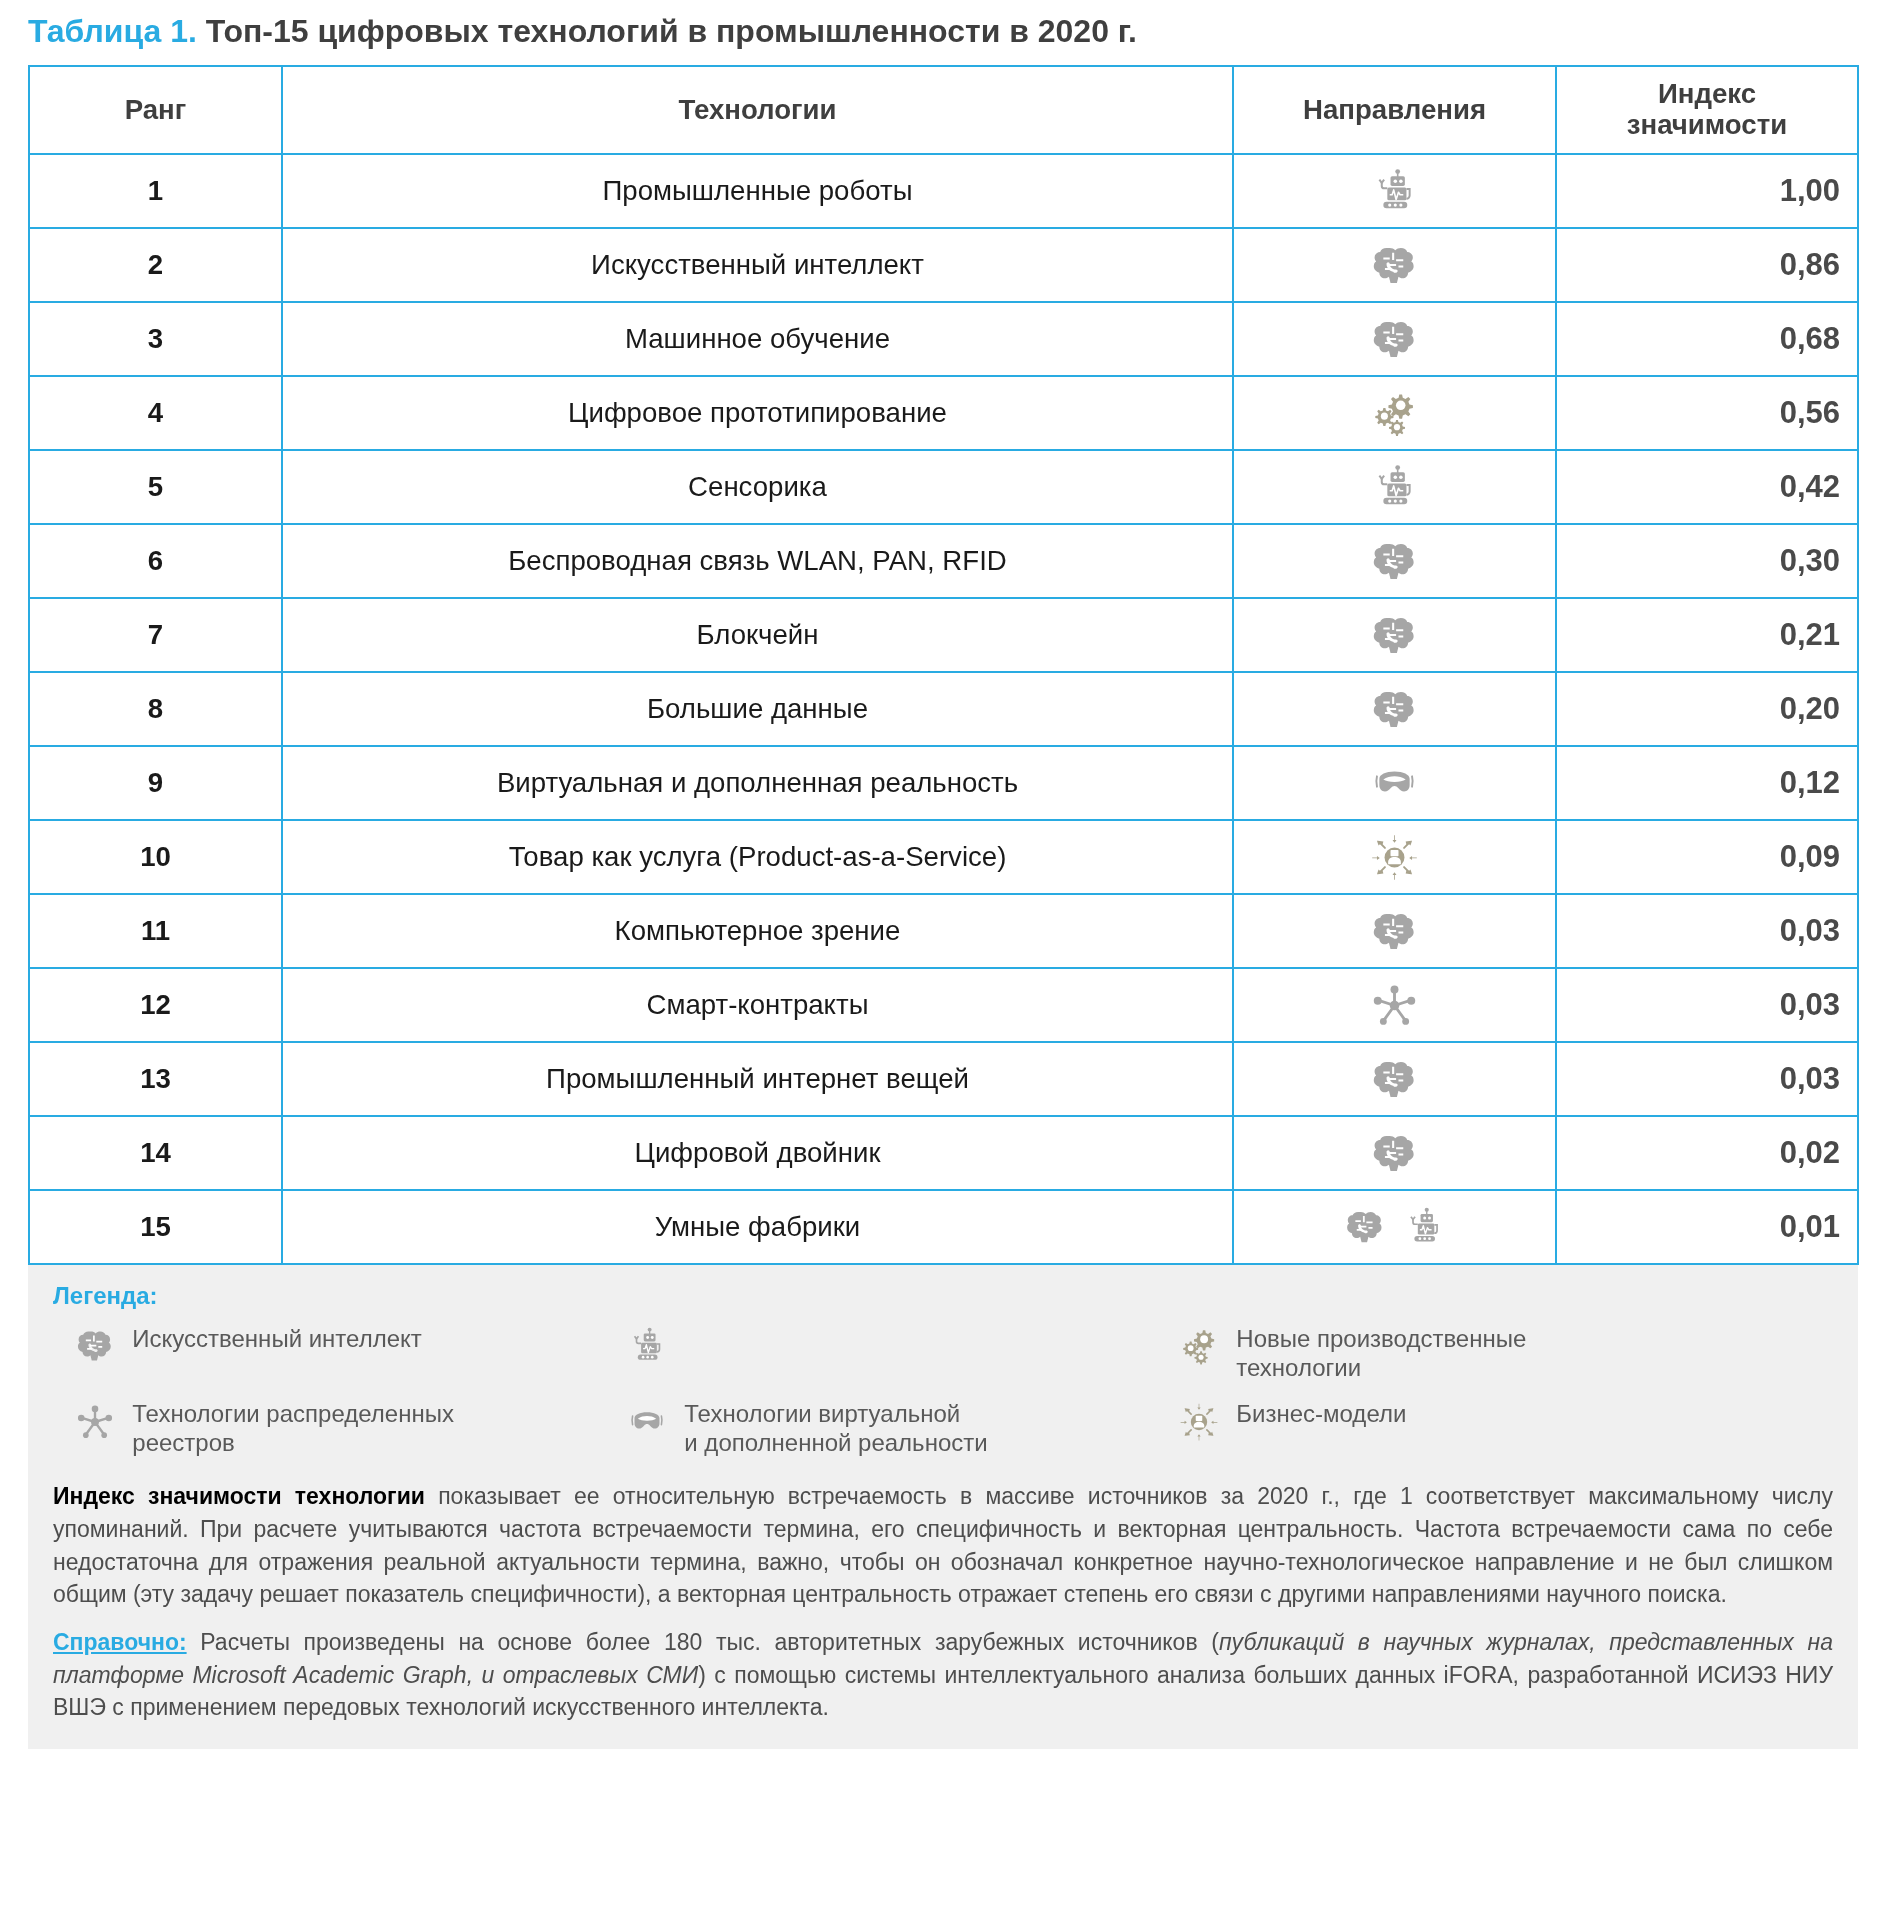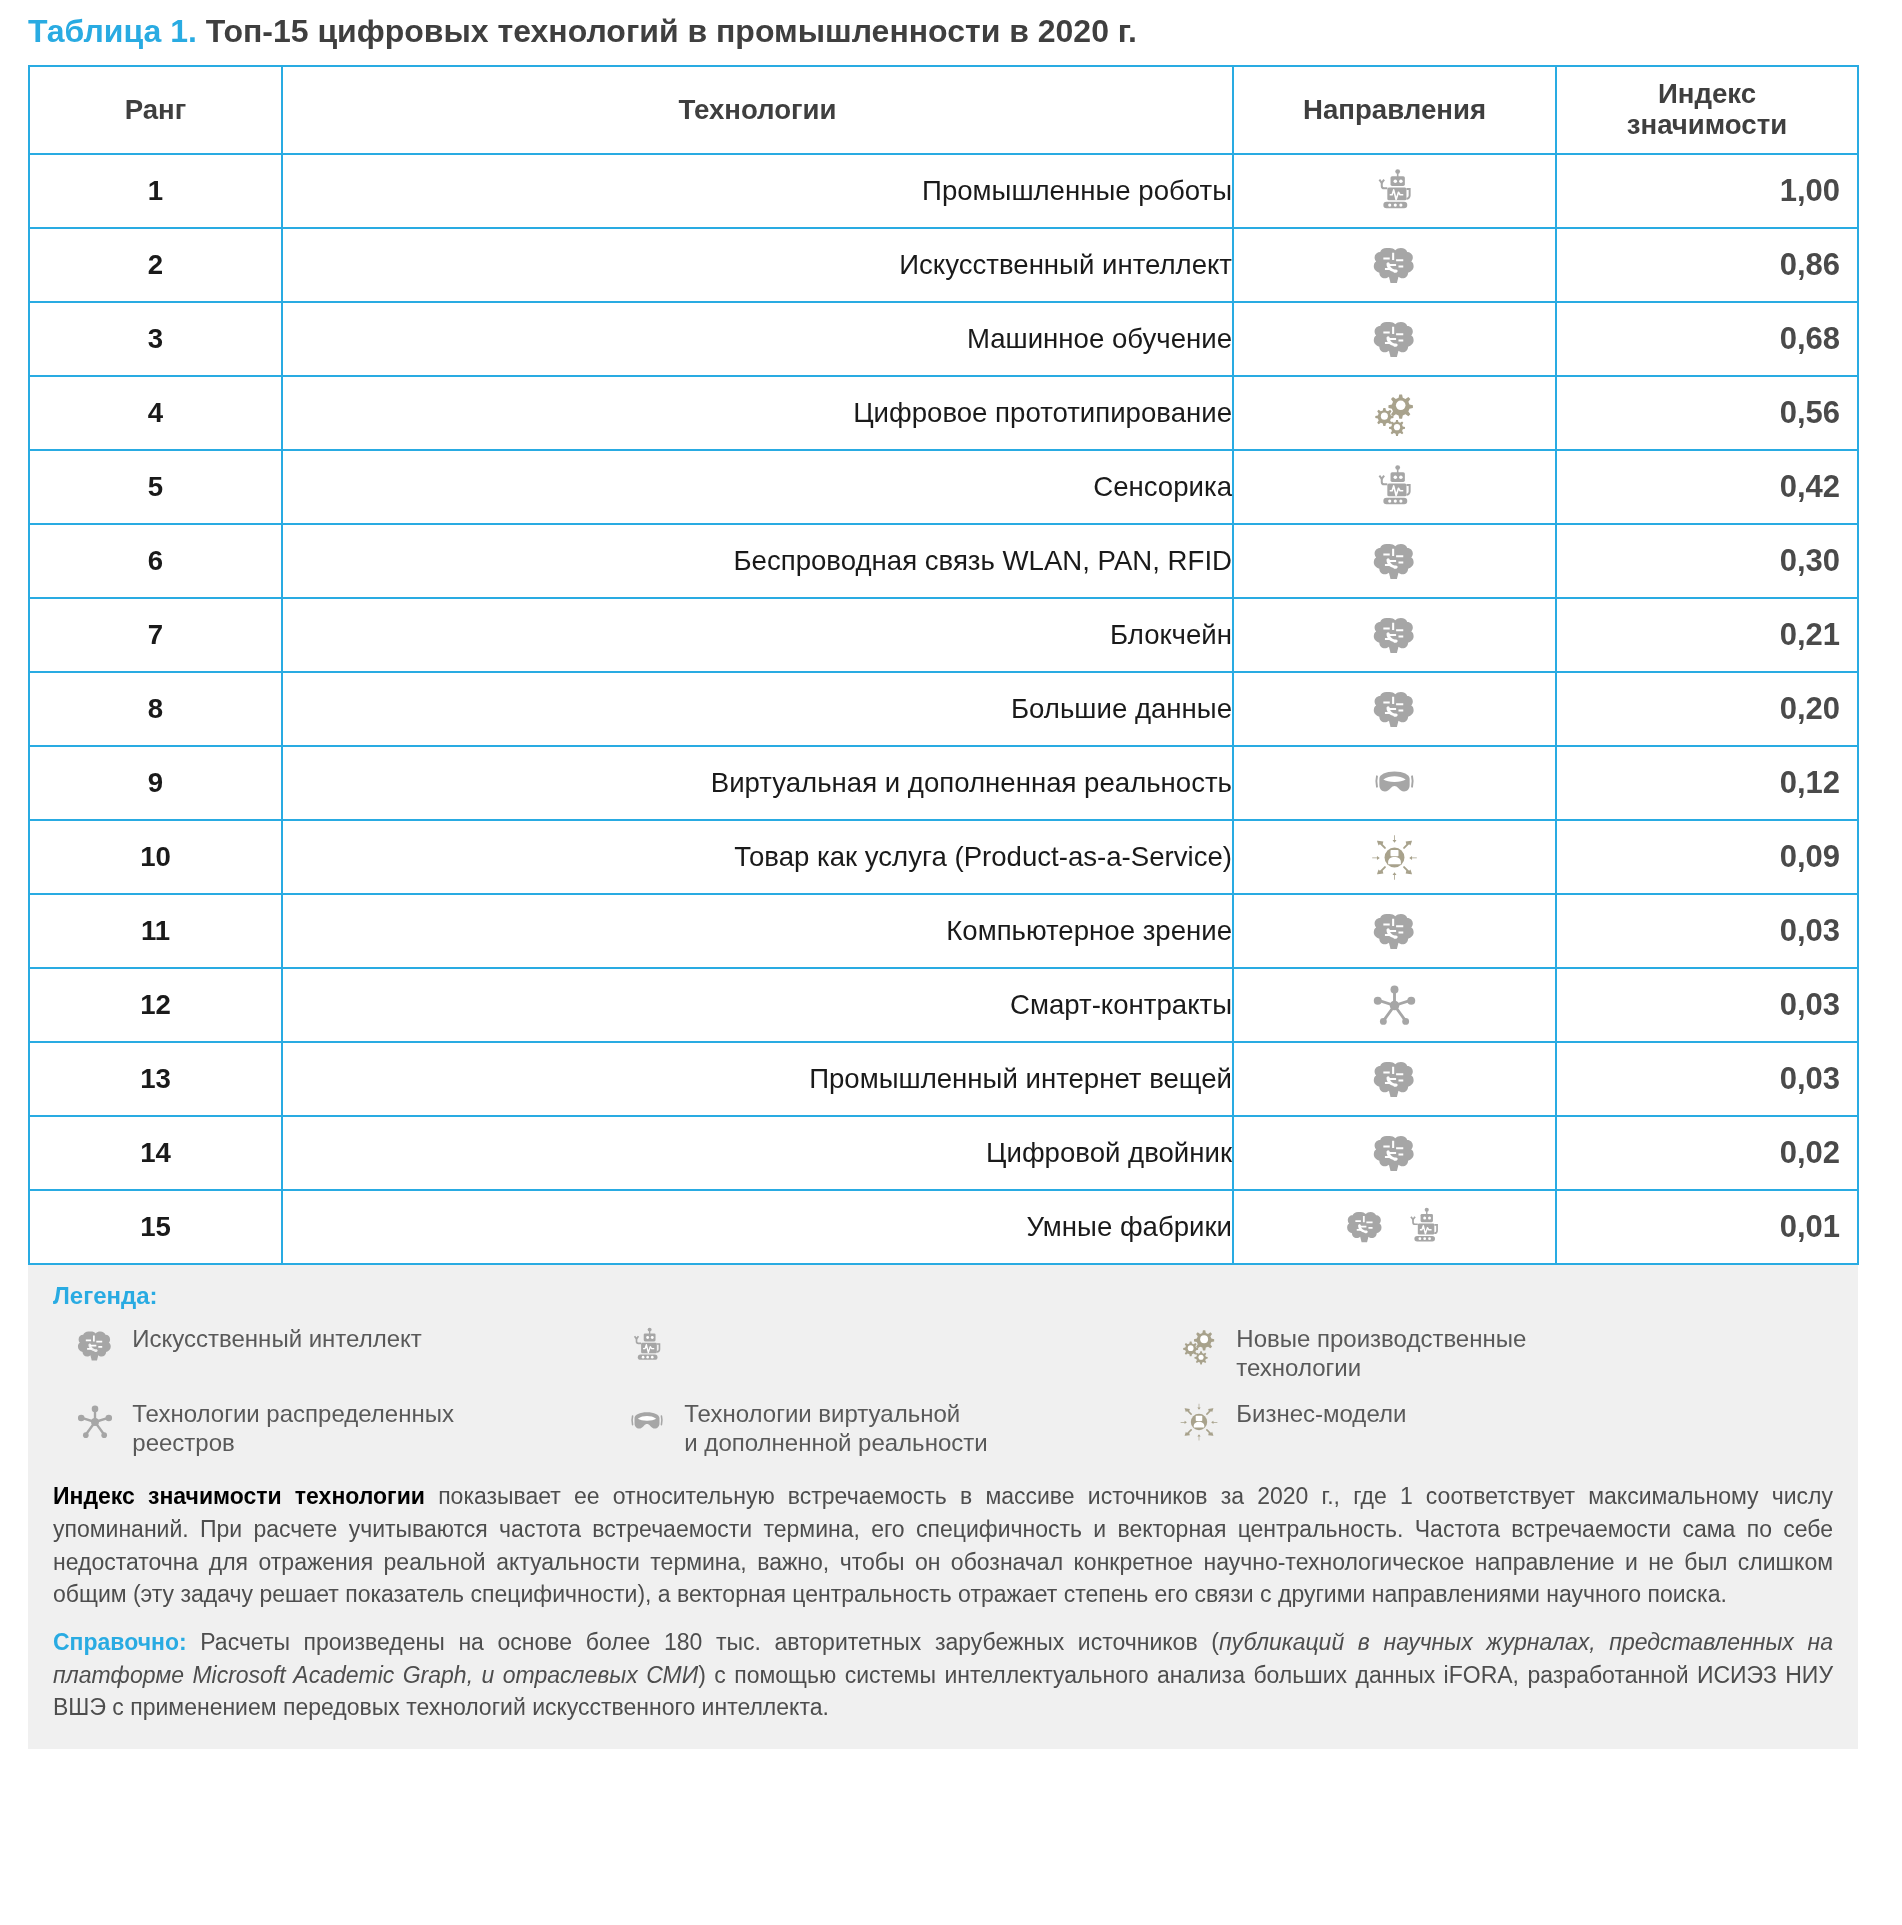--- a/index.html
+++ b/index.html
@@ -56,21 +56,21 @@
 
   tbody tr { height: 74px; }
 
   td.rank {
     text-align: center;
     font-size: 27.6px;
     font-weight: bold;
     color: #1a1a1a;
   }
   td.tech {
-    text-align: right;
+    text-align: center;
     font-size: 27.6px;
     color: #1a1a1a;
     padding-left: 25px;
     white-space: nowrap;
   }
   td.dir {
     text-align: center;
     padding: 0;
   }
   .dir-wrap {
@@ -157,21 +157,21 @@
   }
   .note-p {
     font-size: 23px;
     color: #4d4d4d;
     line-height: 1.42;
     text-align: justify;
     margin: 0 0 15px 0;
   }
   .note-p:last-child { margin-bottom: 0; }
   .note-bold { font-weight: bold; color: #000000; }
-  .note-blue { color: #29abe2; font-weight: bold; }
+  .note-blue { color: #29abe2; font-weight: bold; text-decoration: underline; }
   .note-ital { font-style: italic; }
 </style>
 </head>
 <body>
 
 <div class="page">
 
   <div class="title-row">
     <span class="title-label">Таблица 1.</span>
     <span class="title-text">Топ-15 цифровых технологий в промышленности в 2020 г.</span>

